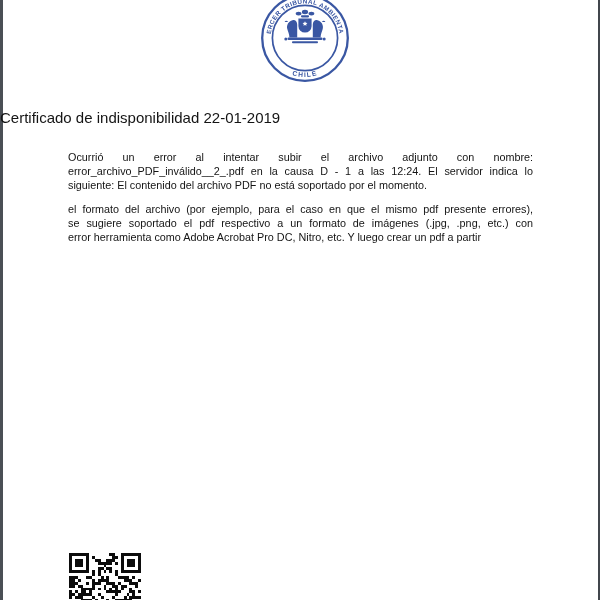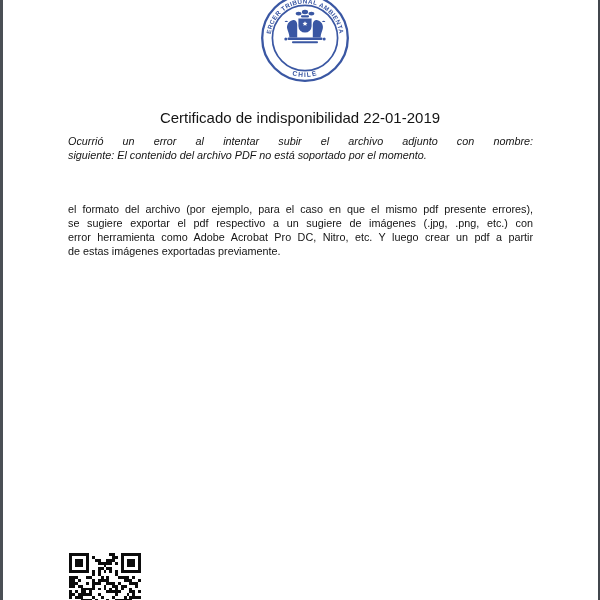--- a/index.html
+++ b/index.html
@@ -39,36 +39,35 @@
     fill: #3a57a3;
   }
   .seal .ring-text.top    { font-size: 6.3px; letter-spacing: 0.45px; }
   .seal .ring-text.bottom { font-size: 6.6px; letter-spacing: 1.3px; }
 
   .doc-title {
     position: absolute;
     top: 109px;
     left: 0;
     width: 100%;
-    text-align: center;
     font-size: 15px;
     line-height: 18px;
     font-weight: 400;
     color: #141414;
   }
 
   .para {
     position: absolute;
     left: 68px;
     width: 465px;
     font-size: 10.8px;
     line-height: 14px;
     color: #141414;
   }
-  .para-1 { top: 134px; font-style: italic; }
+  .para-1 { top: 150px; }
   .para-2 { top: 202px; }
   .para .line {
     text-align: justify;
     text-align-last: justify;
     white-space: normal;
   }
   .para .line:last-child {
     text-align-last: left;
   }
 
@@ -126,28 +125,28 @@
       <circle cx="24.8" cy="44.9" r="1.5"></circle>
       <circle cx="63.2" cy="44.9" r="1.5"></circle>
       <rect x="31" y="47.2" width="26" height="2" rx="0.9"></rect>
     </g>
   </svg>
 
   <div class="doc-title">Certificado de indisponibilidad 22-01-2019</div>
 
   <div class="para para-1">
       <div class="line">Ocurrió un error al intentar subir el archivo adjunto con nombre:</div>
+      <div class="line">error_archivo_PDF_inválido__2_.pdf en la causa D - 1 a las 12:24. El servidor indica lo</div>
       <div class="line">siguiente: El contenido del archivo PDF no está soportado por el momento.</div>
     </div>
 
   <div class="para para-2">
       <div class="line">el formato del archivo (por ejemplo, para el caso en que el mismo pdf presente errores),</div>
-      <div class="line">se sugiere exportar el pdf respectivo a un sugiere de imágenes (.jpg, .png, etc.) con</div>
+      <div class="line">se sugiere soportado el pdf respectivo a un formato de imágenes (.jpg, .png, etc.) con</div>
       <div class="line">error herramienta como Adobe Acrobat Pro DC, Nitro, etc. Y luego crear un pdf a partir</div>
-      <div class="line">de estas imágenes exportadas previamente.</div>
     </div>
 
   <svg class="qr" viewBox="0 0 72 72" shape-rendering="crispEdges">
       <rect x="0.00" y="0.00" width="2.88" height="2.88"></rect>
       <rect x="2.88" y="0.00" width="2.88" height="2.88"></rect>
       <rect x="5.76" y="0.00" width="2.88" height="2.88"></rect>
       <rect x="8.64" y="0.00" width="2.88" height="2.88"></rect>
       <rect x="11.52" y="0.00" width="2.88" height="2.88"></rect>
       <rect x="14.40" y="0.00" width="2.88" height="2.88"></rect>
       <rect x="17.28" y="0.00" width="2.88" height="2.88"></rect>

